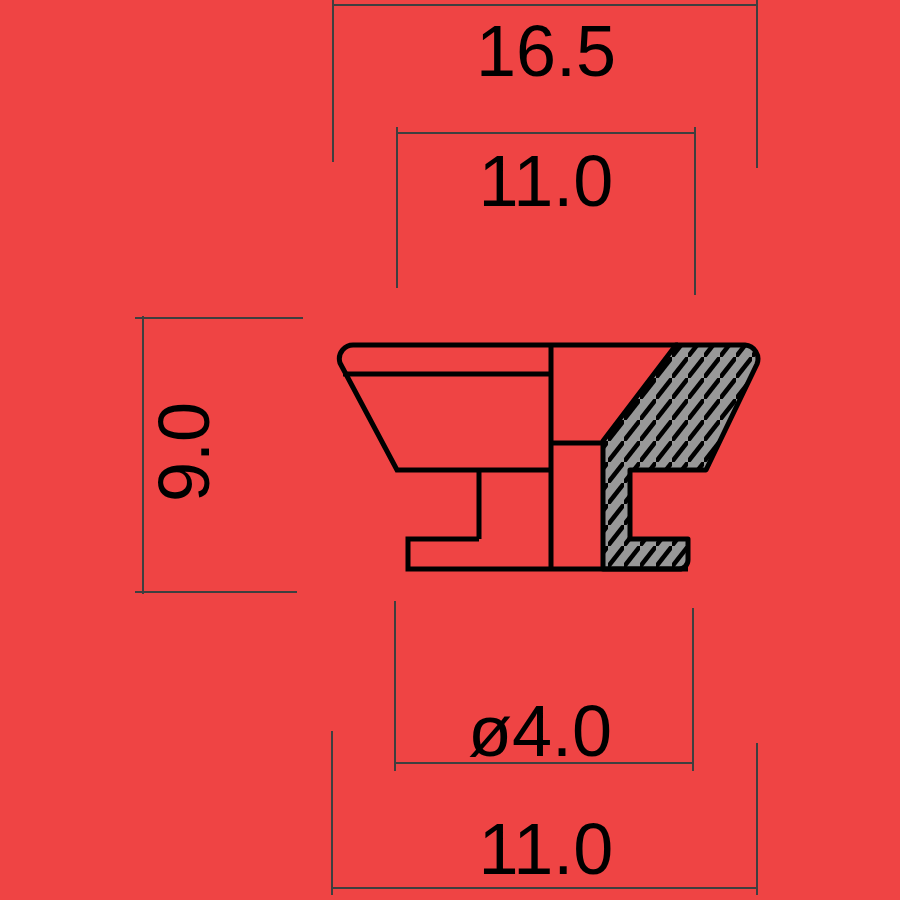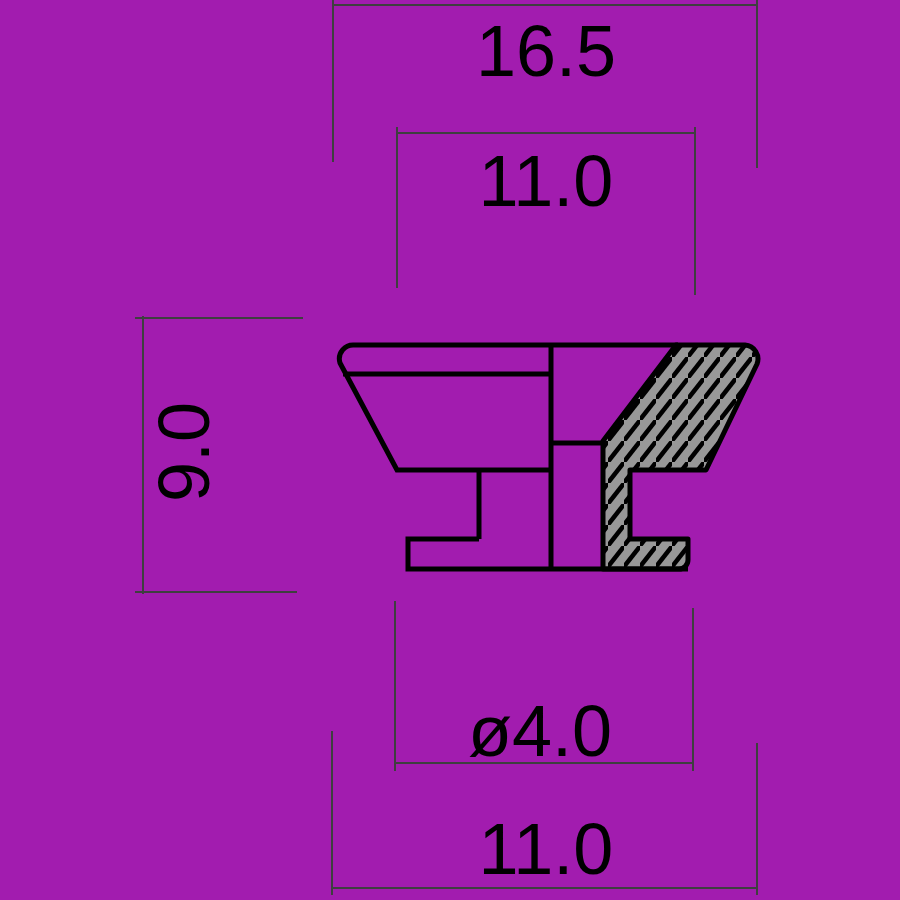--- a/index.html
+++ b/index.html
@@ -8,21 +8,21 @@
     background: #ffffff;
     width: 900px;
     height: 900px;
     overflow: hidden;
     font-family: "Liberation Sans", sans-serif;
   }
   .stage {
     position: relative;
     width: 900px;
     height: 900px;
-    background: #a21caf;
+    background: #ef4444;
   }
   svg { display: block; }
   text.dim-label {
     font-family: "Liberation Sans", sans-serif;
     font-size: 72px;
     fill: #000000;
   }
 </style>
 </head>
 <body>

